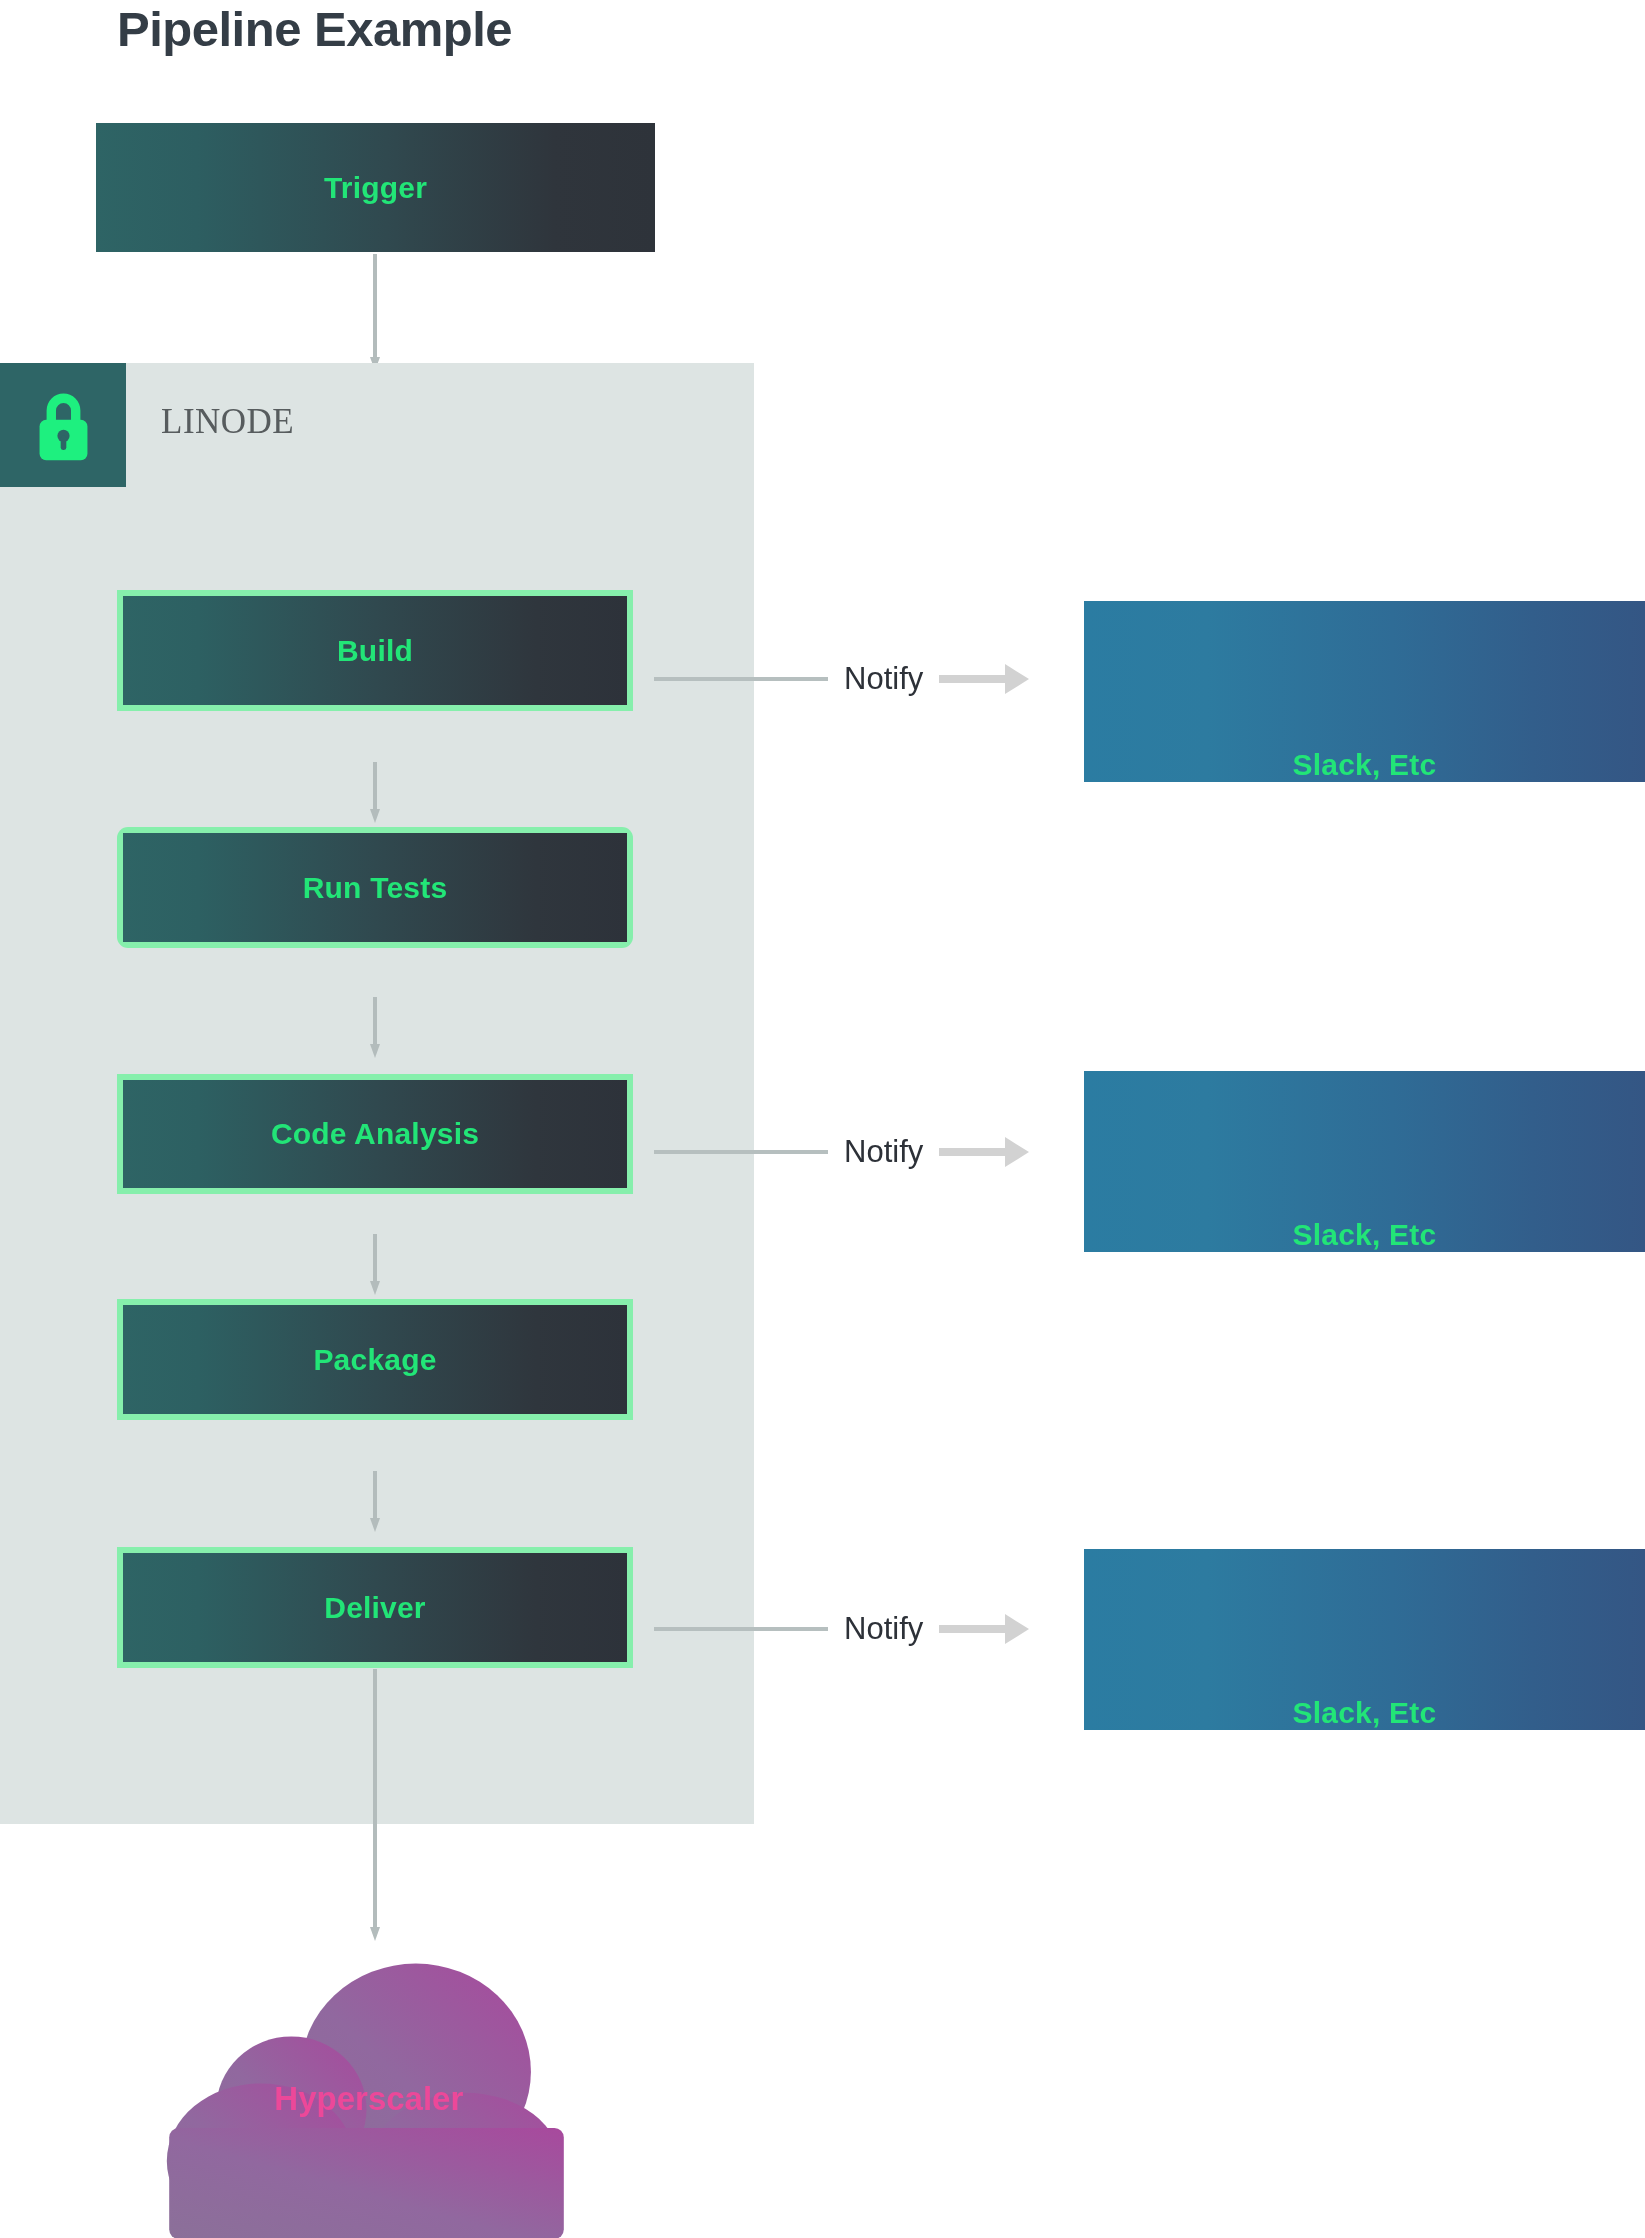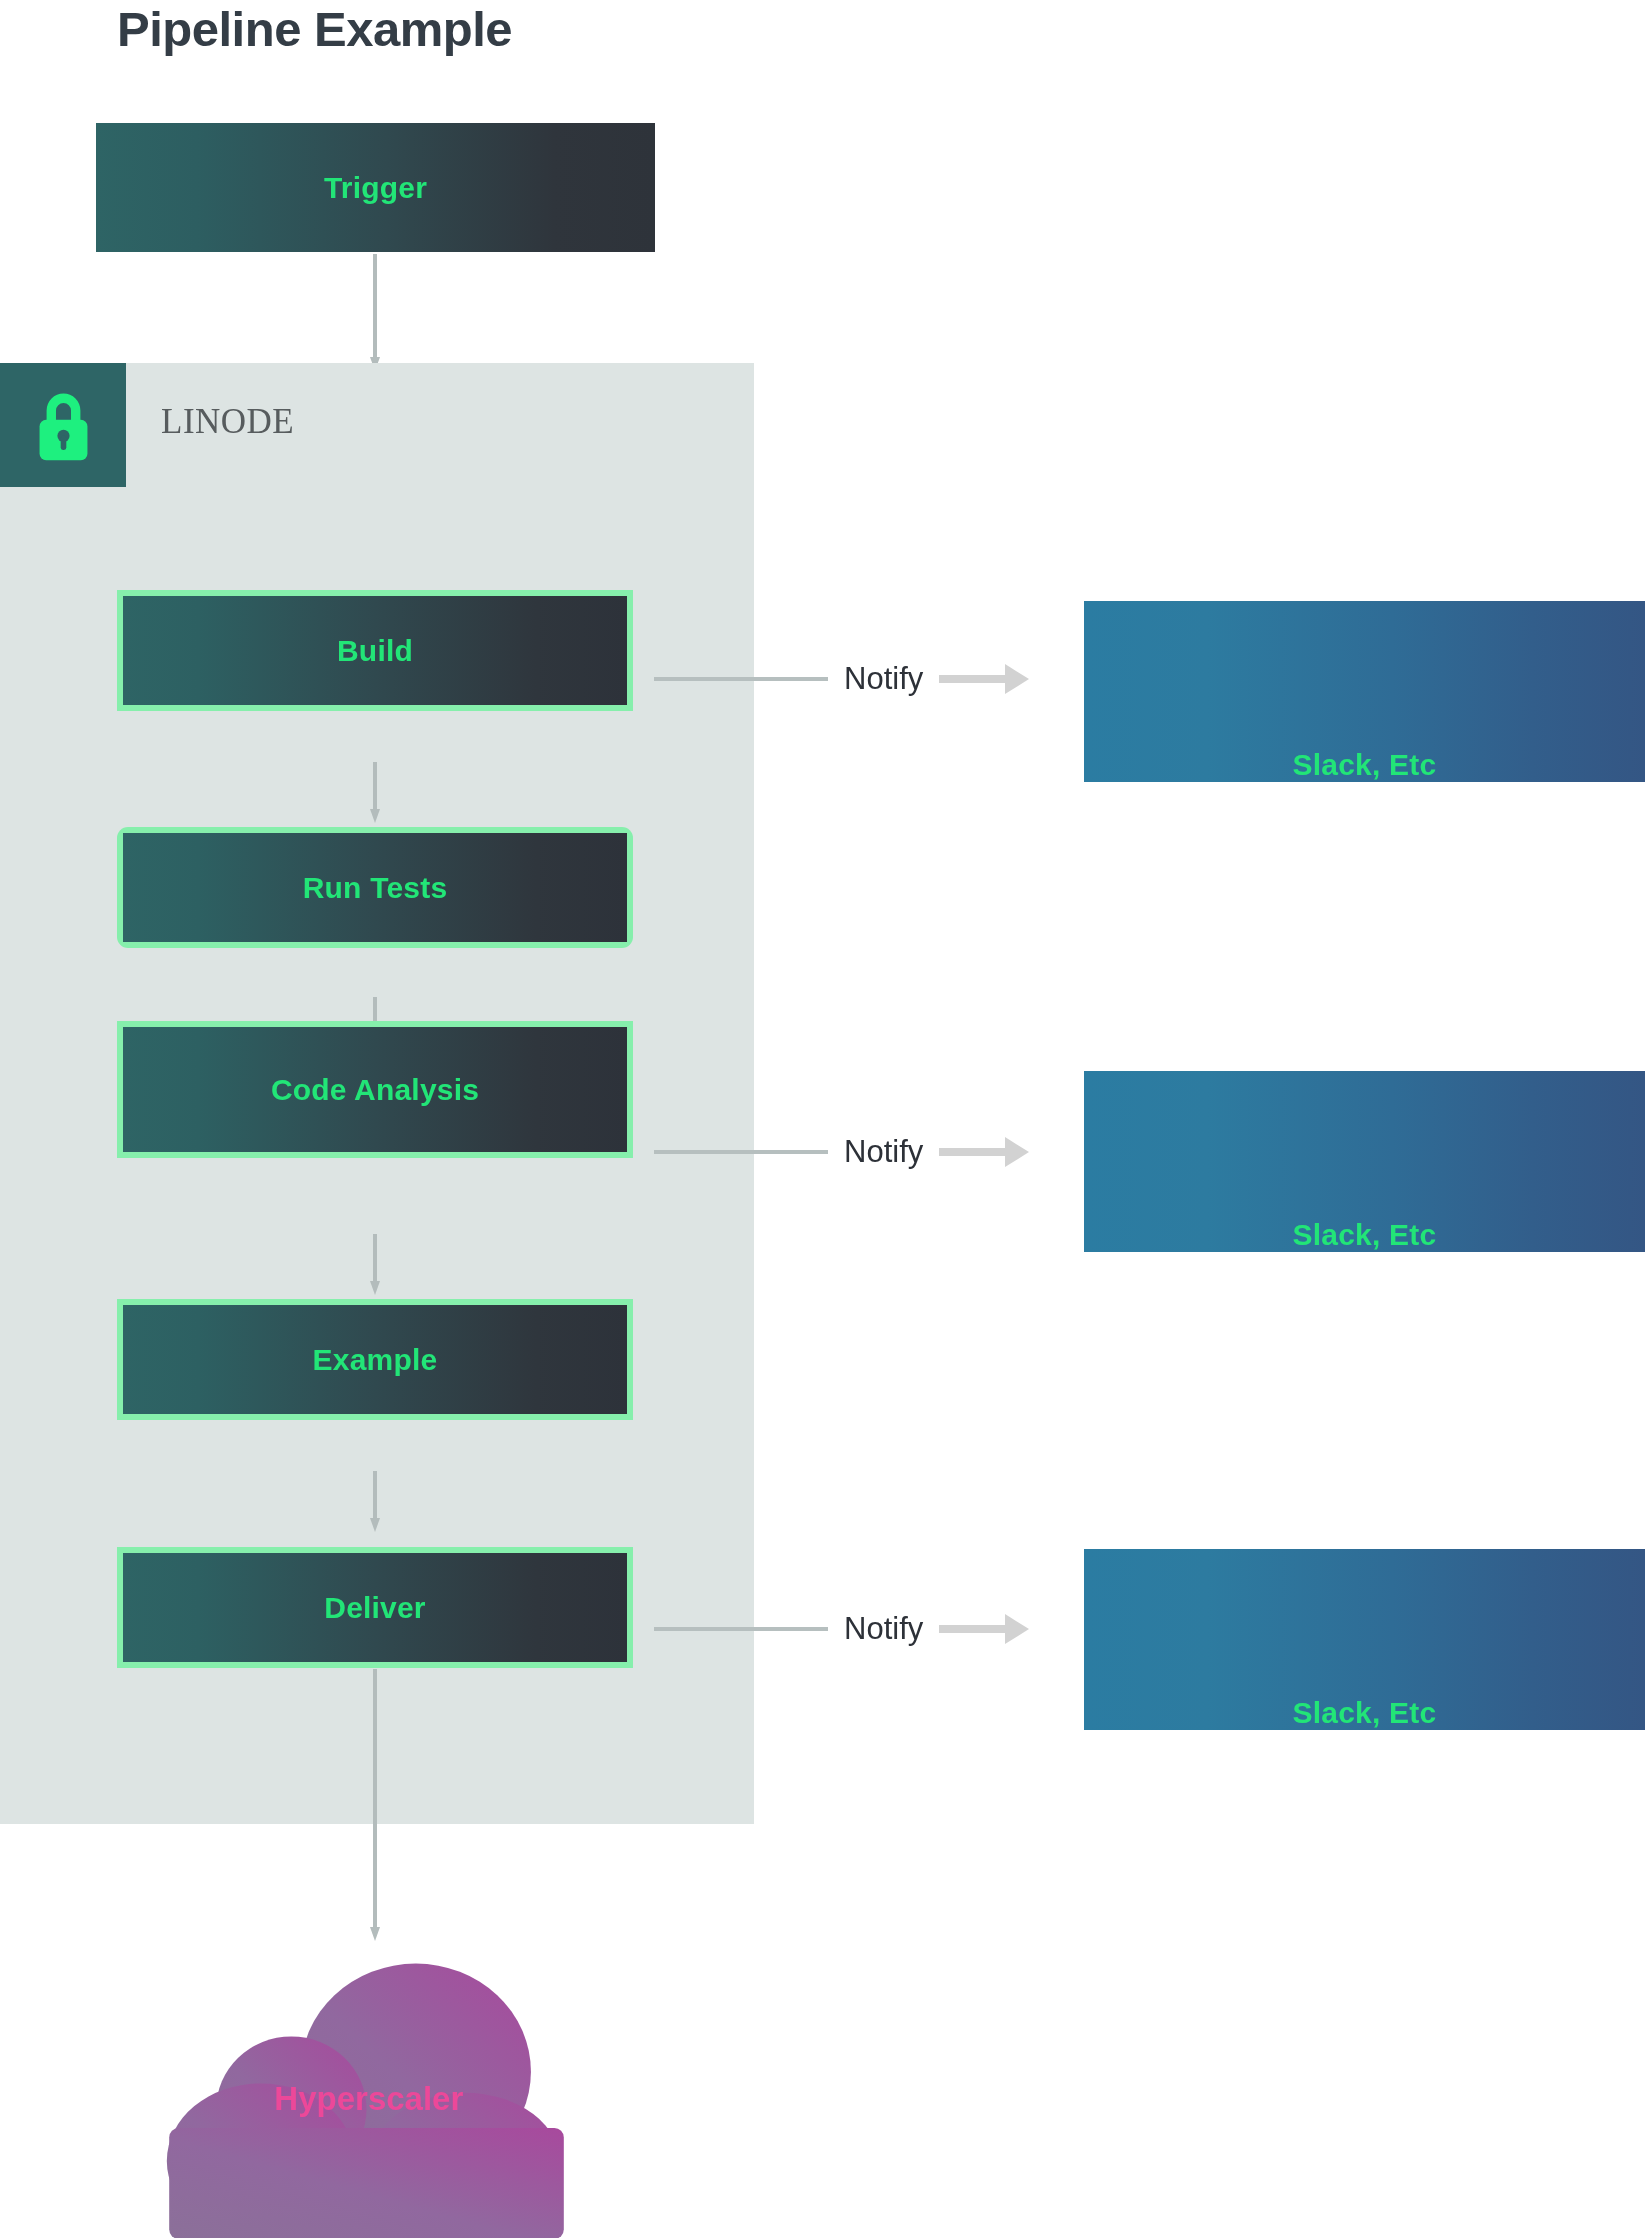--- a/index.html
+++ b/index.html
@@ -244,34 +244,34 @@
     <div class="stage-inner">
       <span class="node-label">Run Tests</span>
     </div>
   </div>
 
   <div class="v-arrow" style="left:370px; top:997px; height:61px;">
     <div class="shaft" style="height:47px;"></div>
     <div class="head" style="top:47px;"></div>
   </div>
 
-  <div class="stage-frame" style="top:1021px; height:137px;text-align:right;">
+  <div class="stage-frame" style="top:1074px; height:120px;text-align:right;">
     <div class="stage-inner">
       <span class="node-label">Code Analysis</span>
     </div>
   </div>
 
   <div class="v-arrow" style="left:370px; top:1234px; height:61px;">
     <div class="shaft" style="height:47px;"></div>
     <div class="head" style="top:47px;"></div>
   </div>
 
   <div class="stage-frame" style="top:1299px; height:121px;">
     <div class="stage-inner">
-      <span class="node-label">Example</span>
+      <span class="node-label">Package</span>
     </div>
   </div>
 
   <div class="v-arrow" style="left:370px; top:1471px; height:61px;">
     <div class="shaft" style="height:47px;"></div>
     <div class="head" style="top:47px;"></div>
   </div>
 
   <div class="stage-frame" style="top:1547px; height:121px;">
     <div class="stage-inner">

